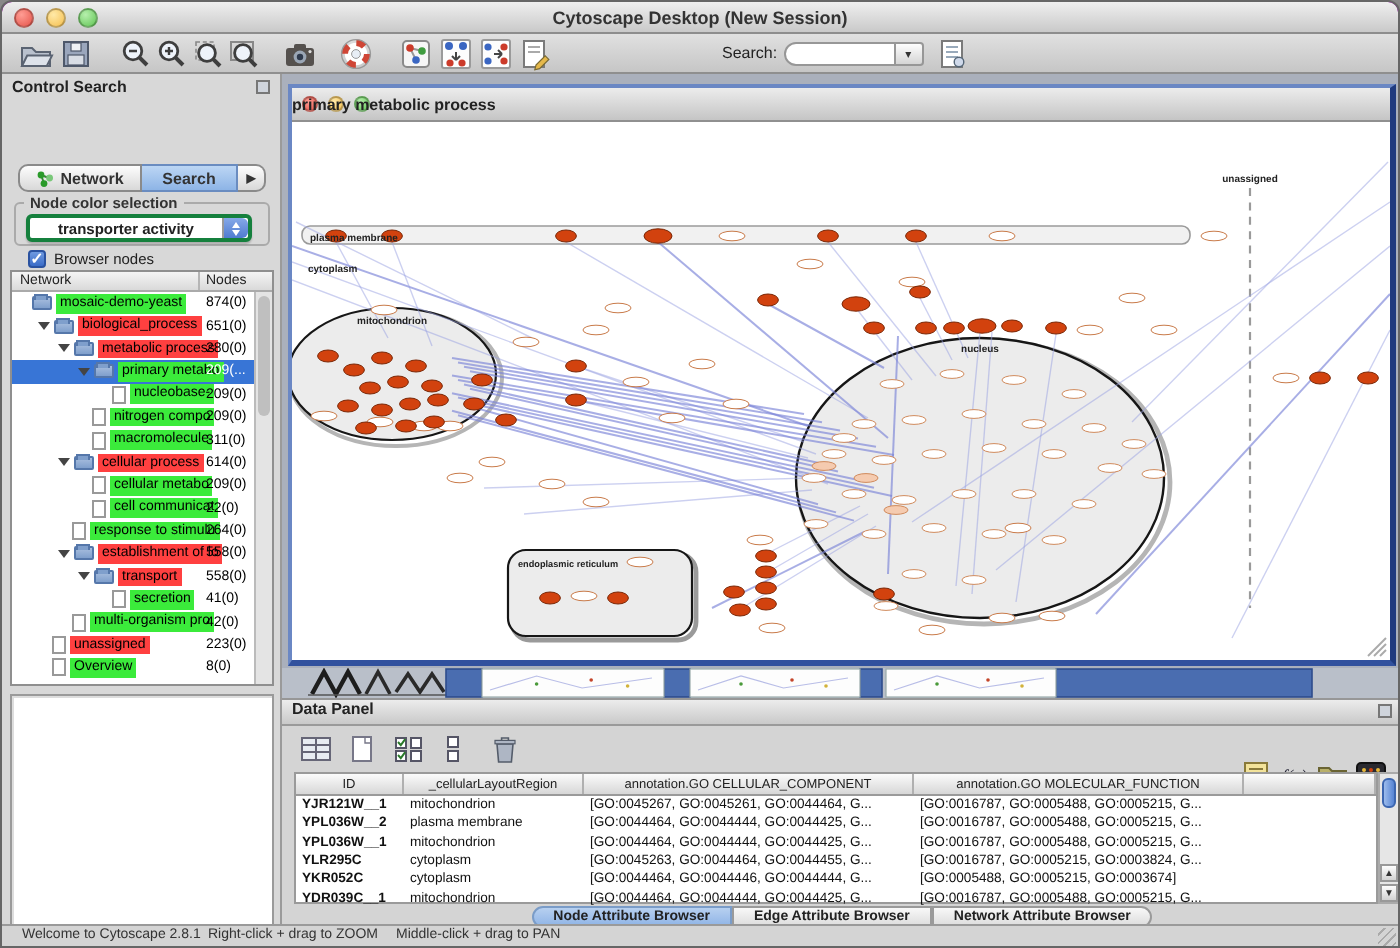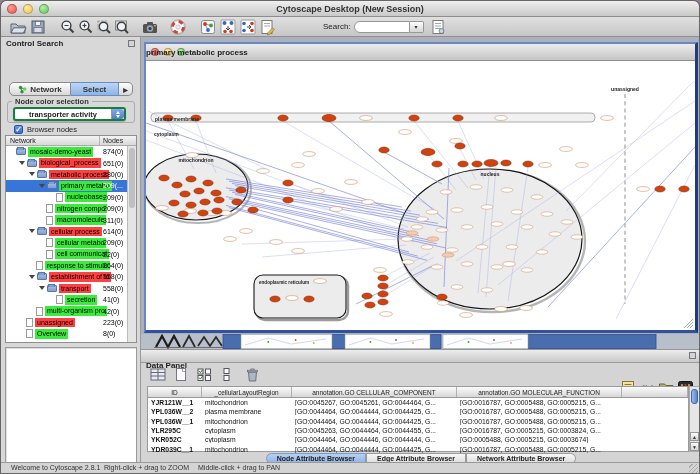--- a/index.html
+++ b/index.html
@@ -13,21 +13,21 @@
   .light{width:10px;height:10px;border-radius:50%;margin-left:6px;border:1px solid rgba(0,0,0,.25)}
   .lr{background:radial-gradient(circle at 35% 30%,#ff9d94,#e5544a)}
   .ly{background:radial-gradient(circle at 35% 30%,#ffe9a8,#f5bf4f)}
   .lg{background:radial-gradient(circle at 35% 30%,#b6efad,#61c554)}
   #wtitle{position:absolute;left:0;right:0;text-align:center;font-weight:bold;font-size:9px;color:#333}
   
   #toolbar{position:absolute;left:0;top:16px;width:100%;height:20px;
     background:linear-gradient(#e0e0e0,#c6c6c6);border-bottom:1px solid #8f8f8f;
     display:flex;align-items:center;padding-left:8px}
   .tbi{width:18px;height:18px;display:flex;align-items:center;justify-content:center;flex:none}
-  #search-label{font-size:8px;color:#222;margin-left:46px;margin-right:3px}
+  #search-label{font-size:8px;color:#222;margin-left:84px;margin-right:3px}
   #search-input{width:56px;height:12px;border:1px solid #979797;border-radius:6px 0 0 6px;
     font-size:7px;padding-left:4px;background:#fff;font-family:"Liberation Sans",sans-serif}
   #search-drop{width:14px;height:12px;border:1px solid #979797;border-left:none;border-radius:0 2px 2px 0;
     background:linear-gradient(#fdfdfd,#d5d5d5);font-size:6px;display:flex;align-items:center;justify-content:center;color:#333}
   
   #control-panel{position:absolute;left:0;top:36px;width:140px;height:427px;background:#d8d8d8;border-right:1px solid #9a9a9a}
   .panel-title{font-weight:bold;font-size:8px;color:#222;padding:2px 0 0 5px}
   .float-ic{position:absolute;top:3px;width:7px;height:7px;border:1px solid #777;background:#cfd4dc}
   .seg{height:14px;display:flex;align-items:center;justify-content:center;font-weight:bold;font-size:8px;
     border:1px solid #8a8a8a;background:linear-gradient(#fdfdfd,#d8d8d8);color:#333}
@@ -73,21 +73,21 @@
   #net-titlebar{height:17px;background:linear-gradient(#ececec,#c5c5c5);border-bottom:1px solid #909090;display:flex;align-items:center;position:relative}
   .mini-light{width:8px;height:8px;border-radius:50%;margin-left:5px;border:1px solid rgba(0,0,0,.25)}
   #net-title{position:absolute;left:0;right:0;font-weight:bold;font-size:8px;color:#222}
   #net-canvas{position:absolute;left:0;top:17px;right:0;bottom:0;background:#fff}
   #net-svg{width:100%;height:100%}
   #net-svg text{font-family:"Liberation Sans",sans-serif;font-weight:bold;fill:#222}
   #bg-strip{position:absolute;left:0;top:297px;width:560px;height:15px}
   
   #data-panel{position:absolute;left:140px;top:348px;width:560px;height:115px;background:#d4d4d4;border-top:1px solid #979797}
   #dp-title{height:13px;background:linear-gradient(#ececec,#c9c9c9);border-bottom:1px solid #9a9a9a;position:relative}
-  #dp-title .panel-title{padding-top:11px}
+  #dp-title .panel-title{padding-top:0}
   #dp-toolbar{position:absolute;left:0;top:13px;width:100%;height:23px;display:flex;align-items:center;padding-left:8px}
   .dpi{width:19px;height:17px;display:flex;align-items:center;justify-content:center;flex:none}
   #dp-right{position:absolute;right:6px;top:13px;height:23px;display:flex;align-items:center}
   #dp-table{position:absolute;left:6px;top:36px;width:542px;bottom:12px;background:#fff;border:1px solid #9a9a9a}
   #dp-head{display:flex;height:11px;background:linear-gradient(#fbfbfb,#d7d7d7);border-bottom:1px solid #9a9a9a;font-size:6.5px;color:#222}
   .hc{border-right:1px solid #b0b0b0;display:flex;align-items:center;justify-content:center;overflow:hidden;white-space:nowrap}
   .trow{display:flex;height:9.3px;font-size:6.8px;align-items:center;white-space:nowrap}
   .tc{overflow:hidden;padding-left:3px;flex:none;color:#111}
   .w1{width:54px}.w2{width:90px}.w3{width:165px}.w4{width:165px}.w5{width:66px}
   .tc.b{font-weight:bold}
@@ -240,21 +240,21 @@
         <svg width="9" height="9">
             <line x1="2.5" y1="2.5" x2="6.5" y2="4" stroke="#383"></line>
             <line x1="2.5" y1="2.5" x2="4" y2="6.5" stroke="#383"></line>
             <circle cx="2.5" cy="2.5" r="1.7" fill="#2a9a2a"></circle>
             <circle cx="6.8" cy="4" r="1.7" fill="#79c879"></circle>
             <circle cx="4" cy="6.8" r="1.7" fill="#2a9a2a"></circle>
           </svg>
         <span>Network</span>
       </span>
       <span class="seg sel" style="width:48px;border-left:none">
-        <span>Select</span>
+        <span>Search</span>
       </span>
       <span class="seg" style="width:14px;border-left:none;border-radius:0 5px 5px 0;font-size:6px">▶</span>
     </div>
 
     <div class="grpbox"></div>
     <span class="grplabel">Node color selection</span>
     <div id="dropdown">
       <span class="val">transporter activity</span>
       <span class="cap">
           <span class="caparrow cau"></span>

